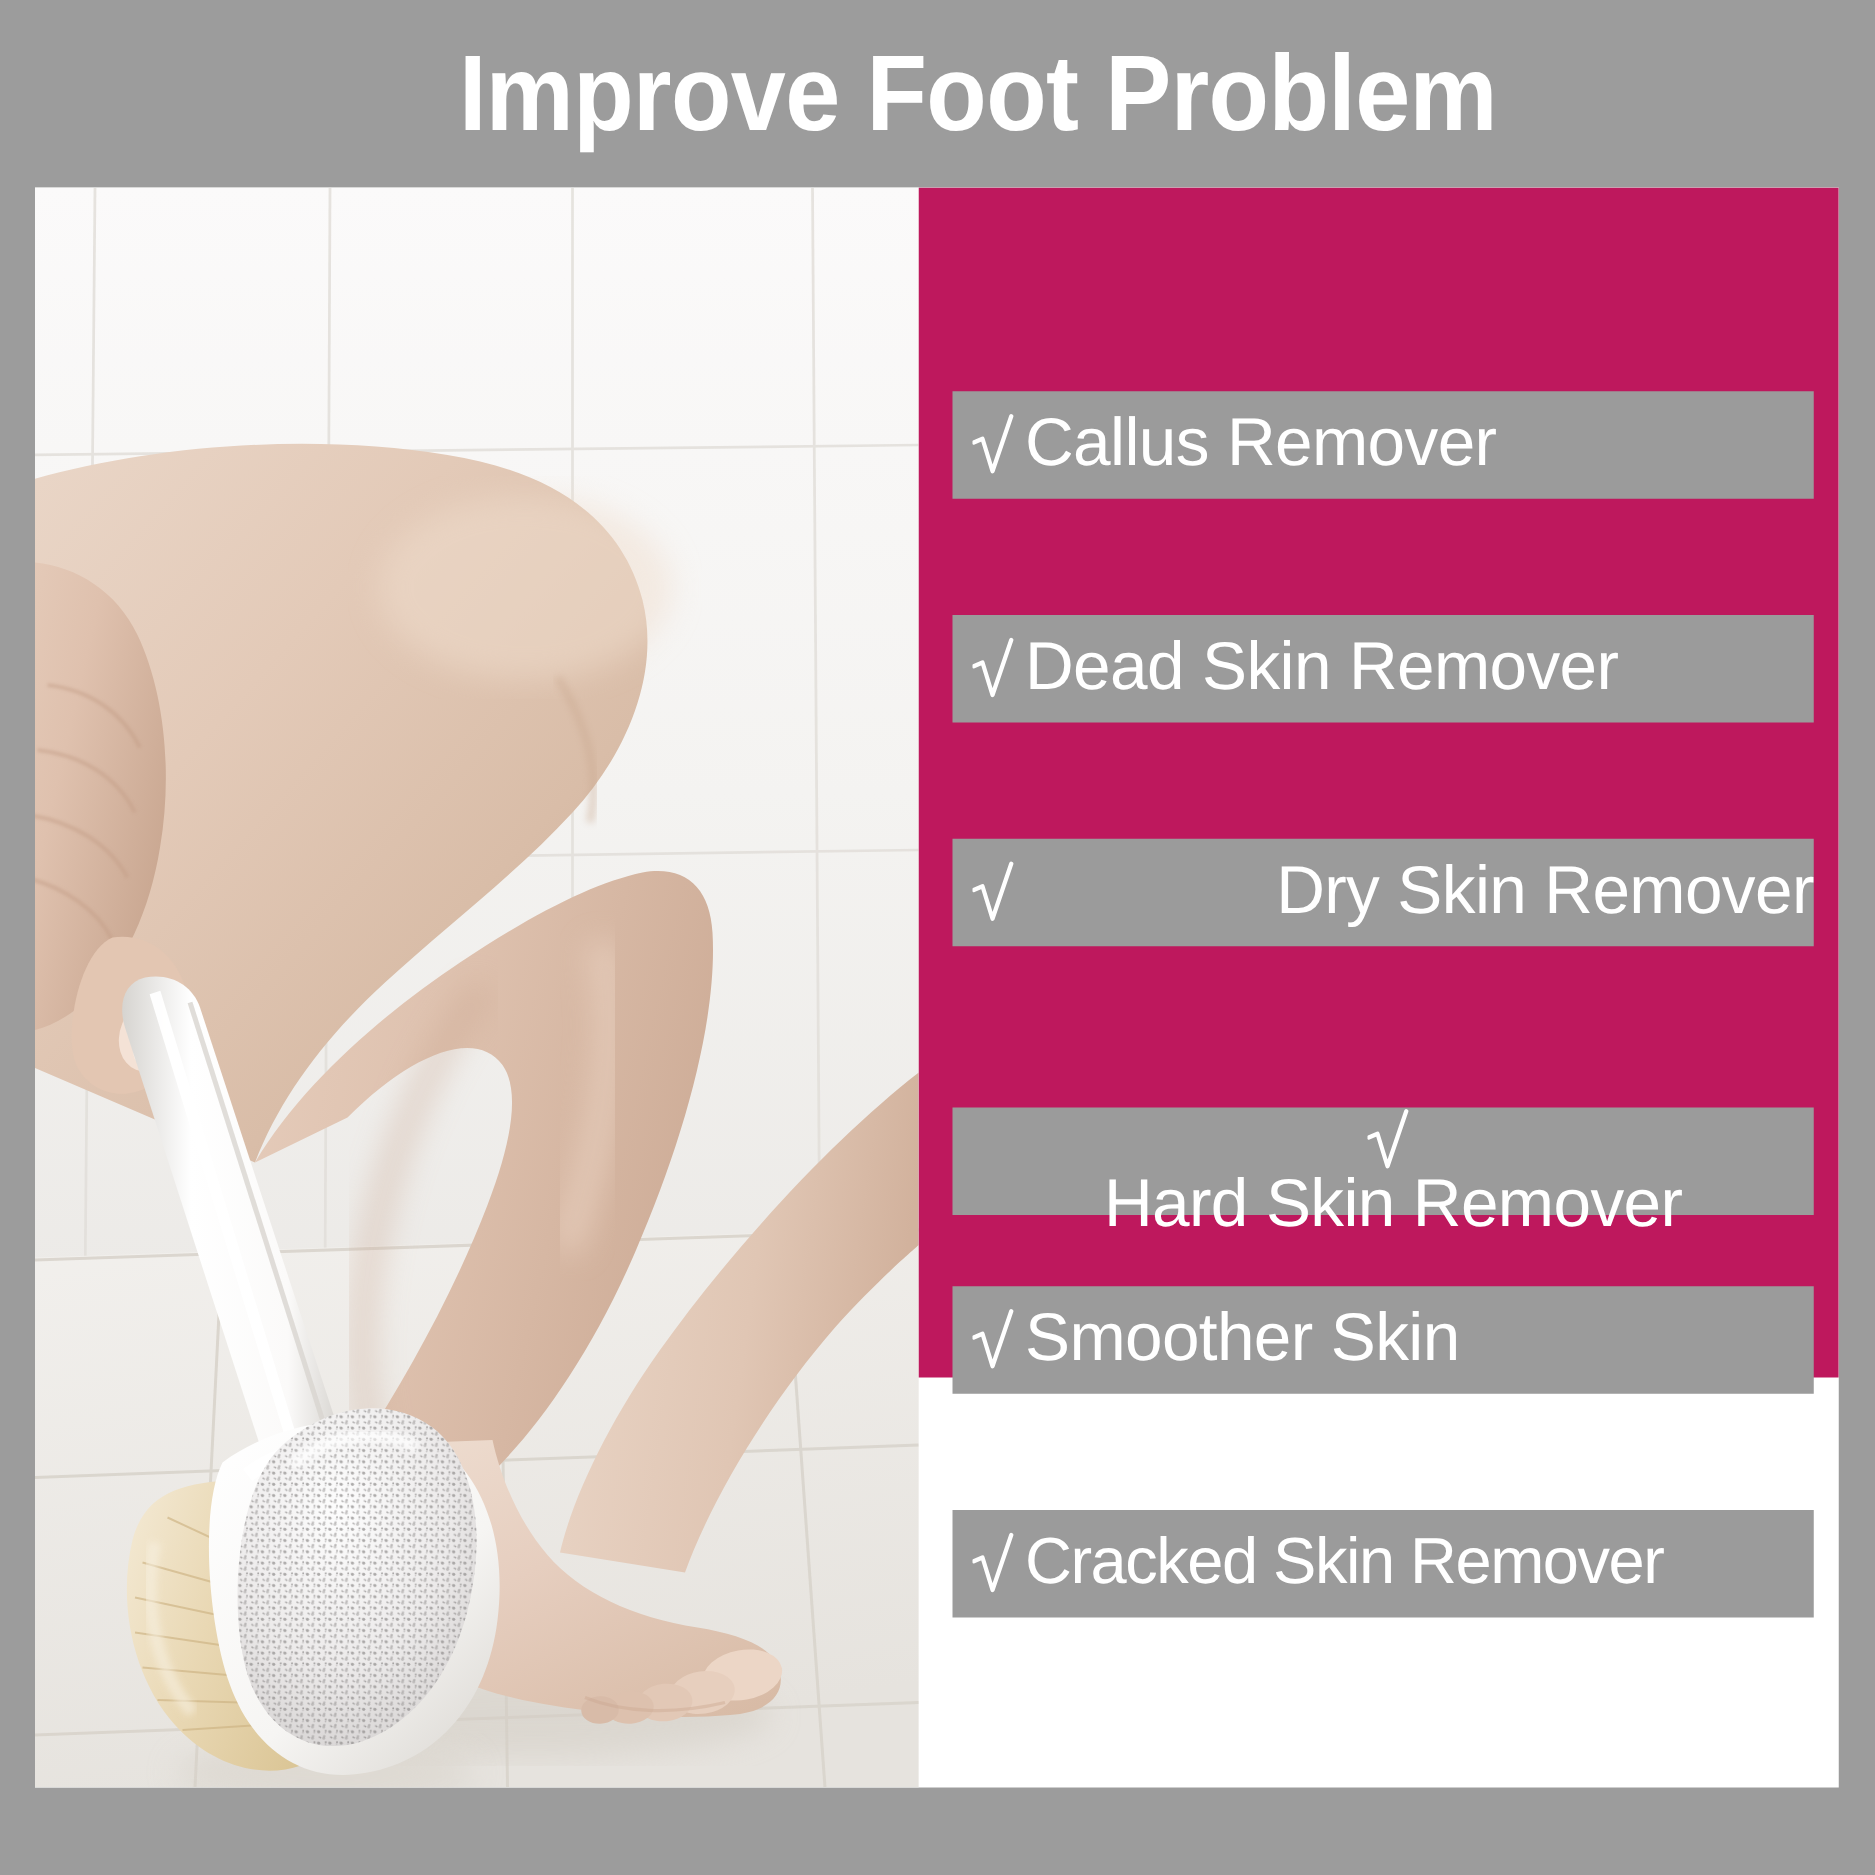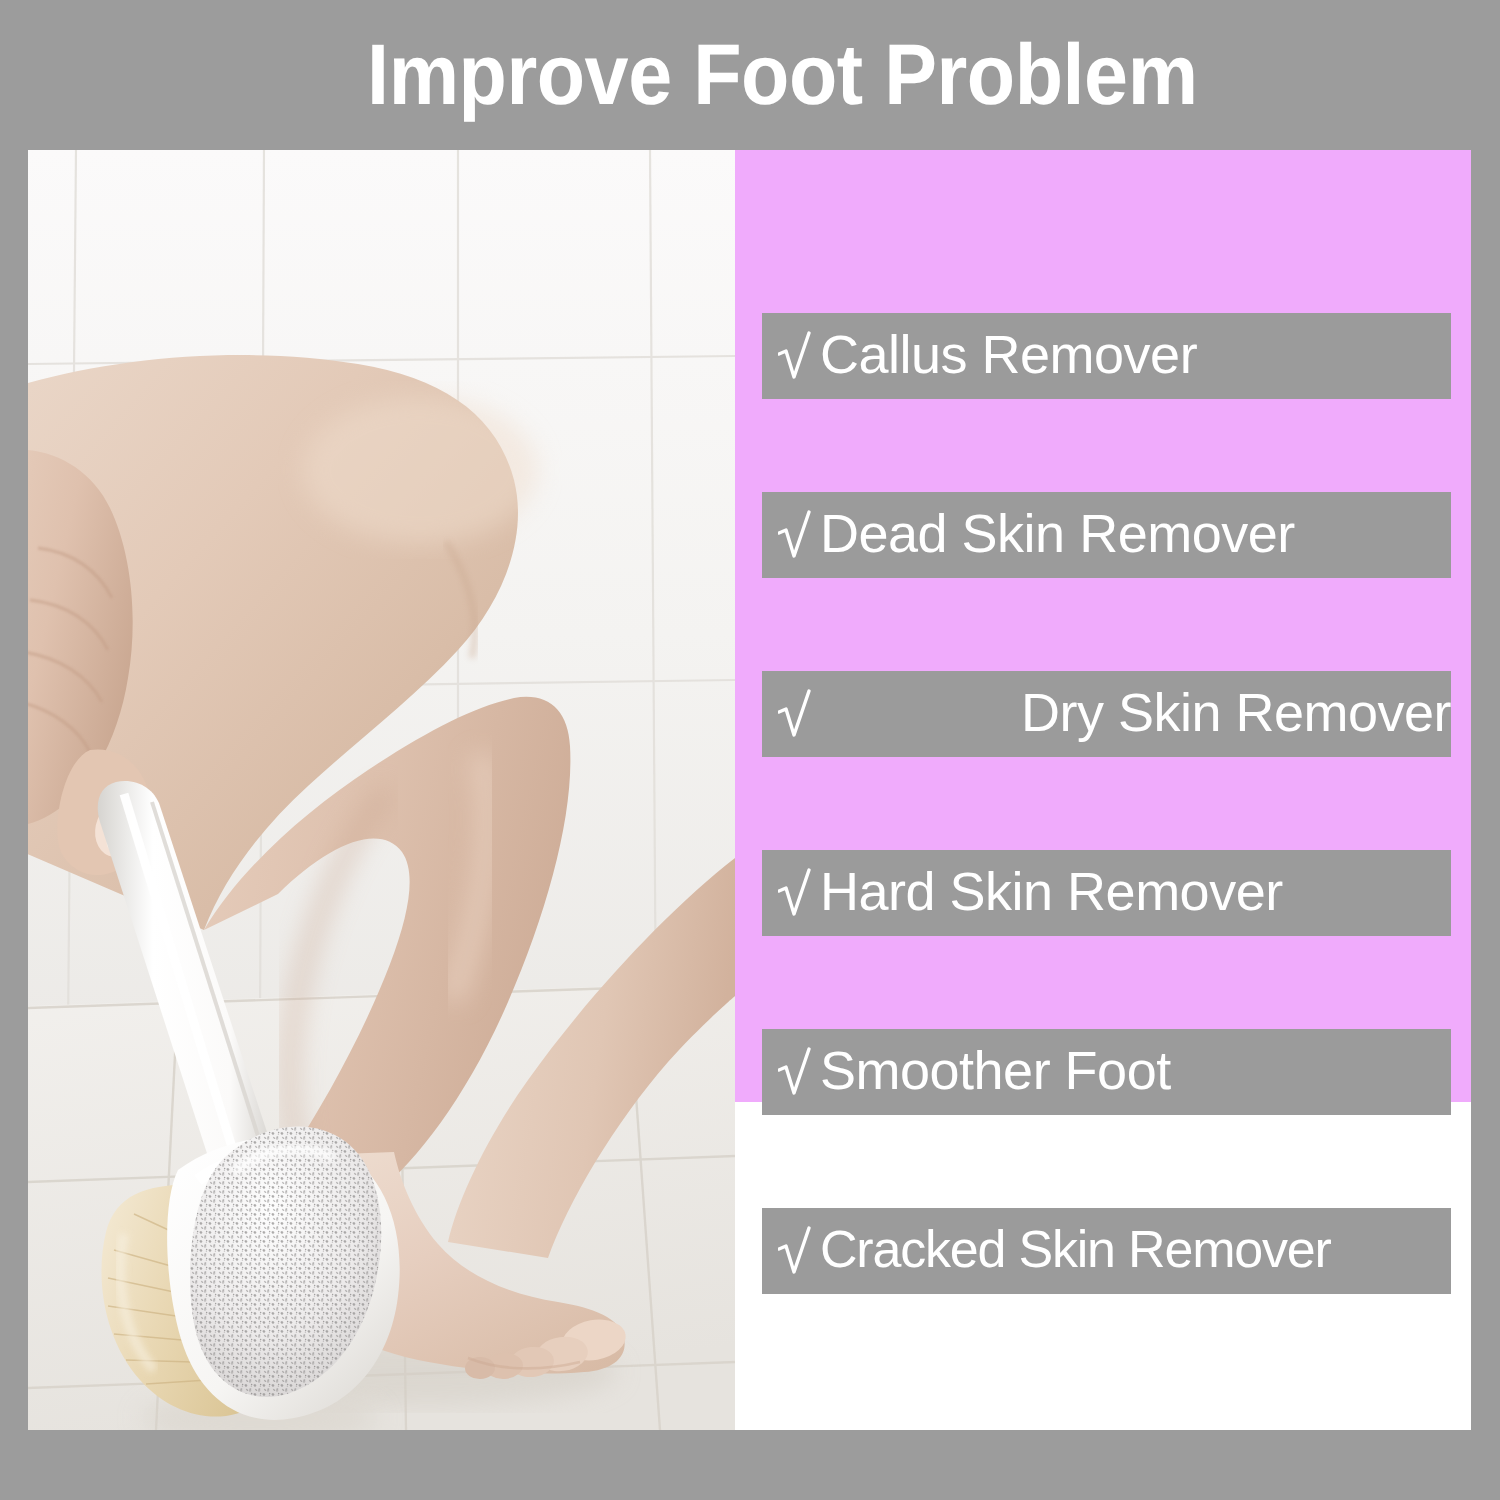--- a/index.html
+++ b/index.html
@@ -66,38 +66,38 @@
     background: #f3f2f0;
     flex: none;
   }
   .photo svg { display: block; width: 707px; height: 1280px; }
 
   
   .features {
     position: relative;
     width: 736px;
     height: 952px;
-    background: #f0abfc;
+    background: #be185d;
     flex: none;
   }
   .feature-row {
     position: absolute;
     left: 27px;
     width: 689px;
     height: 86px;
     background: #9b9b9b;
     display: flex;
     align-items: center;
     box-sizing: border-box;
     padding-left: 16px;
   }
   .feature-row.r1 { top: 163px; }
   .feature-row.r2 { top: 342px; }
   .feature-row.r3 { top: 521px; justify-content: space-between; }
-  .feature-row.r4 { top: 700px; }
+  .feature-row.r4 { top: 736px; flex-direction: column; }
   .feature-row.r5 { top: 879px; }
   .feature-row.r6 { top: 1058px; }
 
   .check-icon {
     flex: none;
     width: 34px;
     height: 52px;
     margin-right: 8px;
     display: block;
   }
@@ -363,21 +363,21 @@
         <svg class="check-icon" viewBox="0 0 34 52">
           <path d="M1 24 L8 21 L16 47 L31 3" stroke="#ffffff" stroke-width="3.4" fill="none" stroke-linecap="round" stroke-linejoin="round"></path>
         </svg>
         <span class="feature-label">Hard Skin Remover</span>
       </div>
 
       <div class="feature-row r5">
         <svg class="check-icon" viewBox="0 0 34 52">
           <path d="M1 24 L8 21 L16 47 L31 3" stroke="#ffffff" stroke-width="3.4" fill="none" stroke-linecap="round" stroke-linejoin="round"></path>
         </svg>
-        <span class="feature-label">Smoother Foot</span>
+        <span class="feature-label">Smoother Skin</span>
       </div>
 
       <div class="feature-row r6">
         <svg class="check-icon" viewBox="0 0 34 52">
           <path d="M1 24 L8 21 L16 47 L31 3" stroke="#ffffff" stroke-width="3.4" fill="none" stroke-linecap="round" stroke-linejoin="round"></path>
         </svg>
         <span class="feature-label">Cracked Skin Remover</span>
       </div>
 
     </div>

